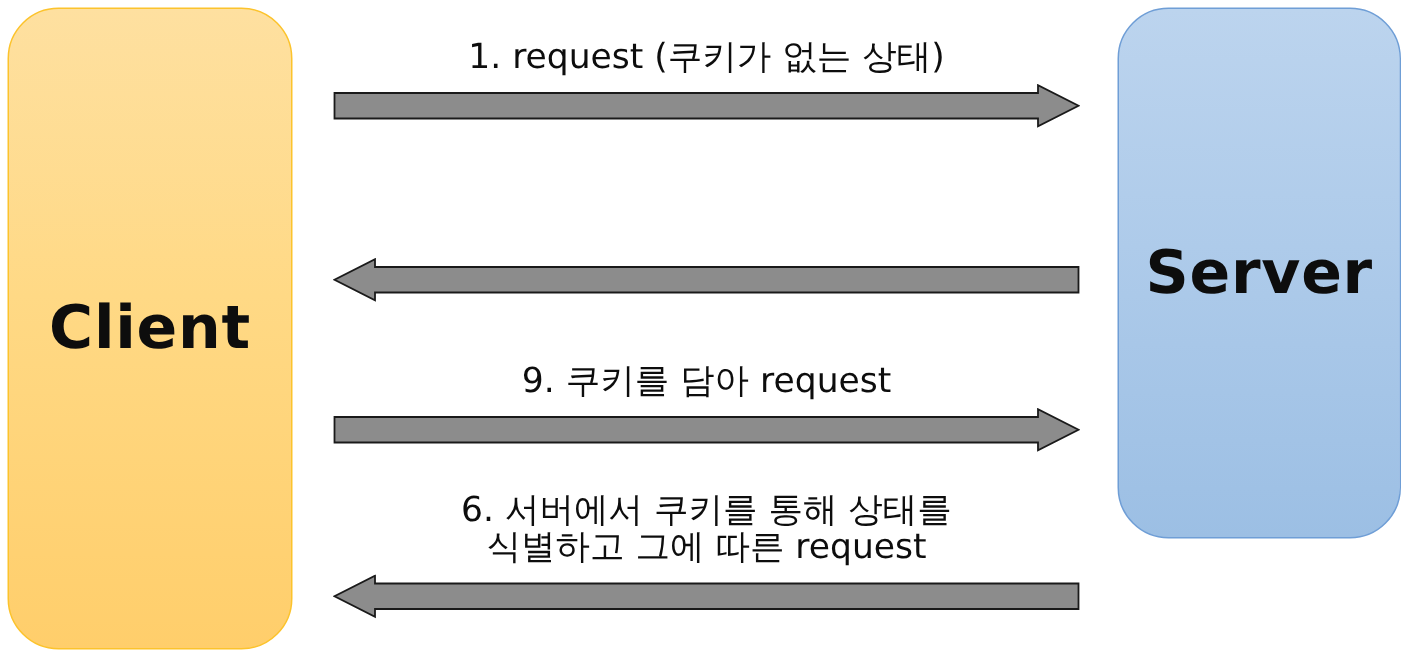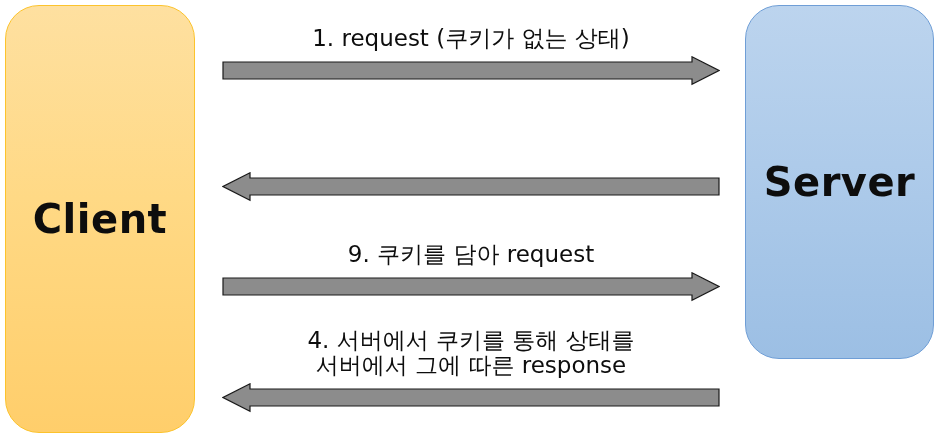--- a/index.html
+++ b/index.html
@@ -140,22 +140,22 @@
     </div>
   </div>
   <div class="arrow-wrap" id="arrow-3">
     <svg viewBox="0 0 498 30" preserveAspectRatio="none" aria-hidden="true">
       <polygon class="arrow-body" points="1,6 470,6 470,0.8 497,14.5 470,28.2 470,23 1,23"></polygon>
     </svg>
   </div>
 
   <div class="message" id="msg-4">
     <div class="msg-text">
-      <span class="line">4. 서버에서 쿠키를 통해 상태를</span>
-      <span class="line">서버에서 그에 따른 response</span>
+      <span class="line">6. 서버에서 쿠키를 통해 상태를</span>
+      <span class="line">식별하고 그에 따른 request</span>
     </div>
   </div>
   <div class="arrow-wrap" id="arrow-4">
     <svg viewBox="0 0 498 30" preserveAspectRatio="none" aria-hidden="true">
       <polygon class="arrow-body" points="497,6 28,6 28,0.8 1,14.5 28,28.2 28,23 497,23"></polygon>
     </svg>
   </div>
 
 </div>
 

